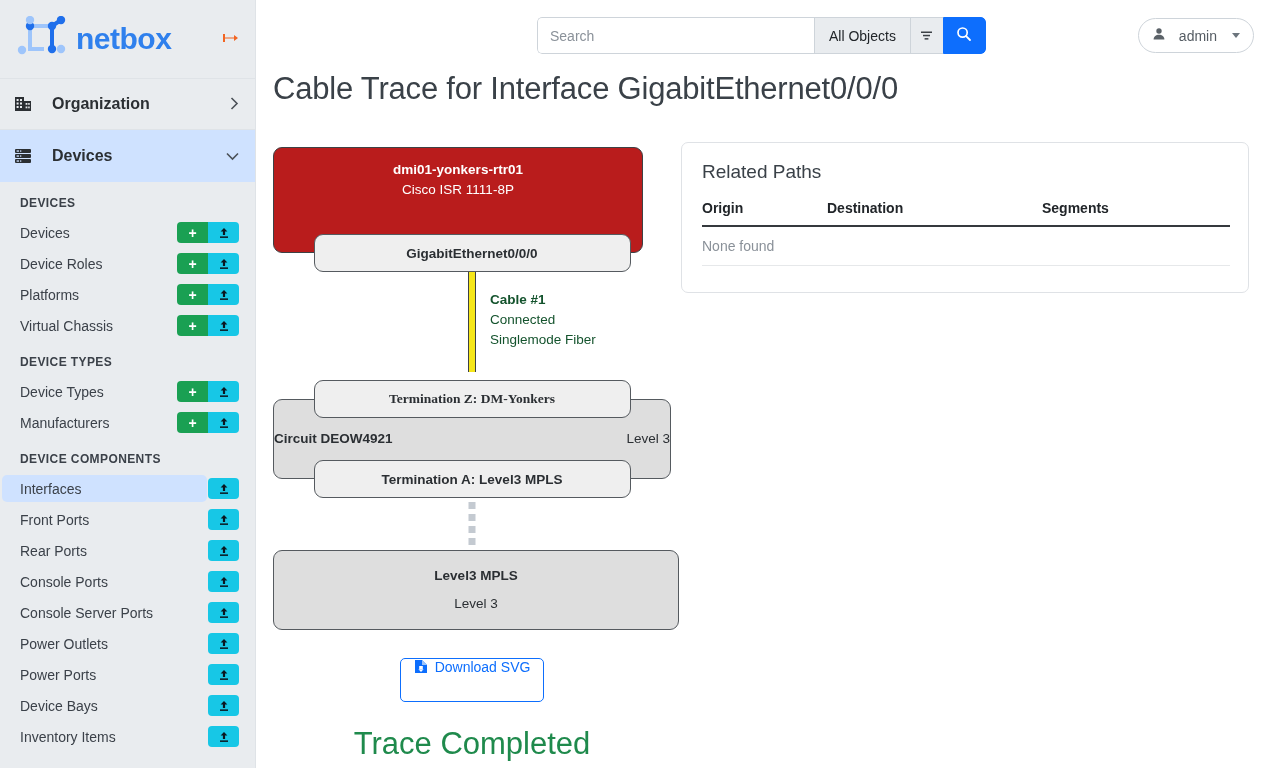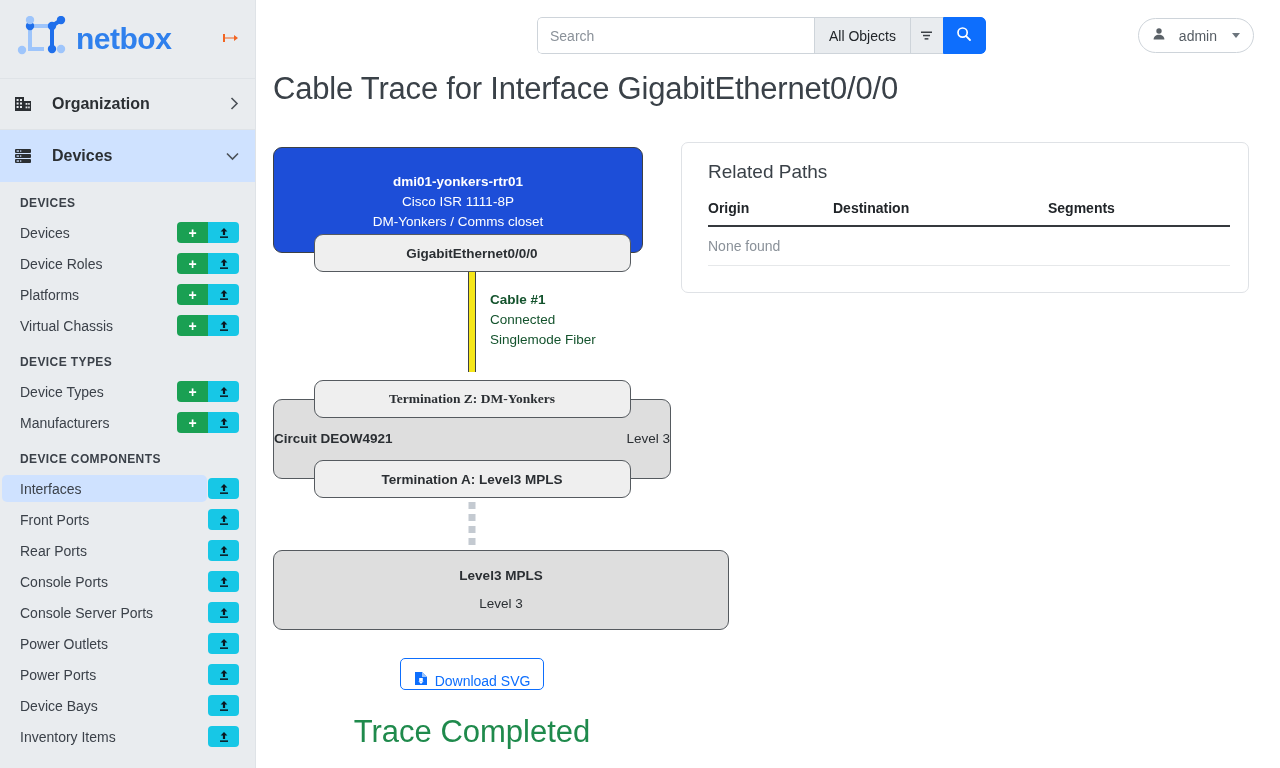--- a/index.html
+++ b/index.html
@@ -127,22 +127,22 @@
   .trace { position: absolute; left: 17px; top: 37px; width: 398px; }
 
   .tnode {
     position: relative; border: 1px solid #555a5f; border-radius: 9px;
     text-align: center; color: #2b2f33;
   }
   .tnode .t1 { font-weight: 700; font-size: 13.5px; }
   .tnode .t2 { font-size: 13.5px; font-weight: 400; }
 
   .node-device {
-    width: 370px; height: 106px; background: #1d4ed8;
-    color: #ffffff; padding-top: 24px; line-height: 20px;
+    width: 370px; height: 106px; background: #b91c1c;
+    color: #ffffff; padding-top: 12px; line-height: 20px;
     border-color: #3d4145;
   }
   .node-device .t1, .node-device .t2 { color: #ffffff; }
 
   .node-term {
     width: 317px; height: 38px; background: #efefef;
     margin: -19px auto 0 auto; display: flex; align-items: center; justify-content: center;
     position: relative; z-index: 5;
   }
 
@@ -169,43 +169,43 @@
 
   .dotted-zone { position: relative; height: 52px; }
   .dotted-line {
     position: absolute; left: 50%; transform: translateX(-50%); top: 4px;
     width: 7px; height: 44px;
     background-image: linear-gradient(#c4cad1 58%, rgba(255,255,255,0) 0%);
     background-size: 7px 12px; background-repeat: repeat-y;
   }
 
   .node-provider {
-    width: 456px; height: 80px; background: #dedede;
+    width: 406px; height: 80px; background: #dedede;
     display: flex; flex-direction: column; align-items: center; justify-content: center;
     line-height: 20px;
     gap: 8px;
   }
 
   .dl-wrap { width: 398px; text-align: center; margin-top: 28px; }
   .dl-btn {
-    display: inline-flex; align-items: flex-end; gap: 7px;
-    height: 32px; padding: 0 13px; border: 1px solid #0d6efd; border-radius: 5px;
+    display: inline-flex; align-items: flex-start; gap: 7px;
+    height: 44px; padding: 0 13px; border: 1px solid #0d6efd; border-radius: 5px;
     background: #fff; color: #0d6efd; font-size: 14px; cursor: pointer;
   }
 
   .trace-done {
     width: 398px; text-align: center; margin-top: 24px;
     font-size: 31px; color: #1f8a4c; font-weight: 400;
   }
 
   
   .card {
     position: absolute; left: 425px; top: 32px; width: 568px;
     border: 1px solid #dfe2e6; border-radius: 7px; background: #fff;
-    padding: 18px 18px 26px 26px;
+    padding: 18px 18px 26px 20px;
   }
   .card-title { font-size: 19px; color: #3a4148; font-weight: 400; margin-bottom: 17px; }
   table.paths { width: 100%; border-collapse: collapse; }
   table.paths th {
     text-align: left; font-size: 14px; font-weight: 700; color: #212529;
     padding: 0 0 9px 0; border-bottom: 2px solid #35393d;
   }
   table.paths th.c1 { width: 125px; }
   table.paths th.c2 { width: 215px; }
   table.paths td {
@@ -511,21 +511,20 @@
 
     <h1 class="page-title">Cable Trace for Interface GigabitEthernet0/0/0</h1>
 
     <div class="content">
 
       <div class="trace">
 
         <div class="tnode node-device">
           <div class="t1">dmi01-yonkers-rtr01</div>
           <div class="t2">Cisco ISR 1111-8P</div>
-          <div class="t2">DM-Yonkers / Comms closet</div>
         </div>
 
         <div class="tnode node-term">
           <span class="t1">GigabitEthernet0/0/0</span>
         </div>
 
         <div class="cable-zone">
           <div class="cable-line"></div>
           <div class="cable-label">
             <div class="cl-bold">Cable #1</div>

